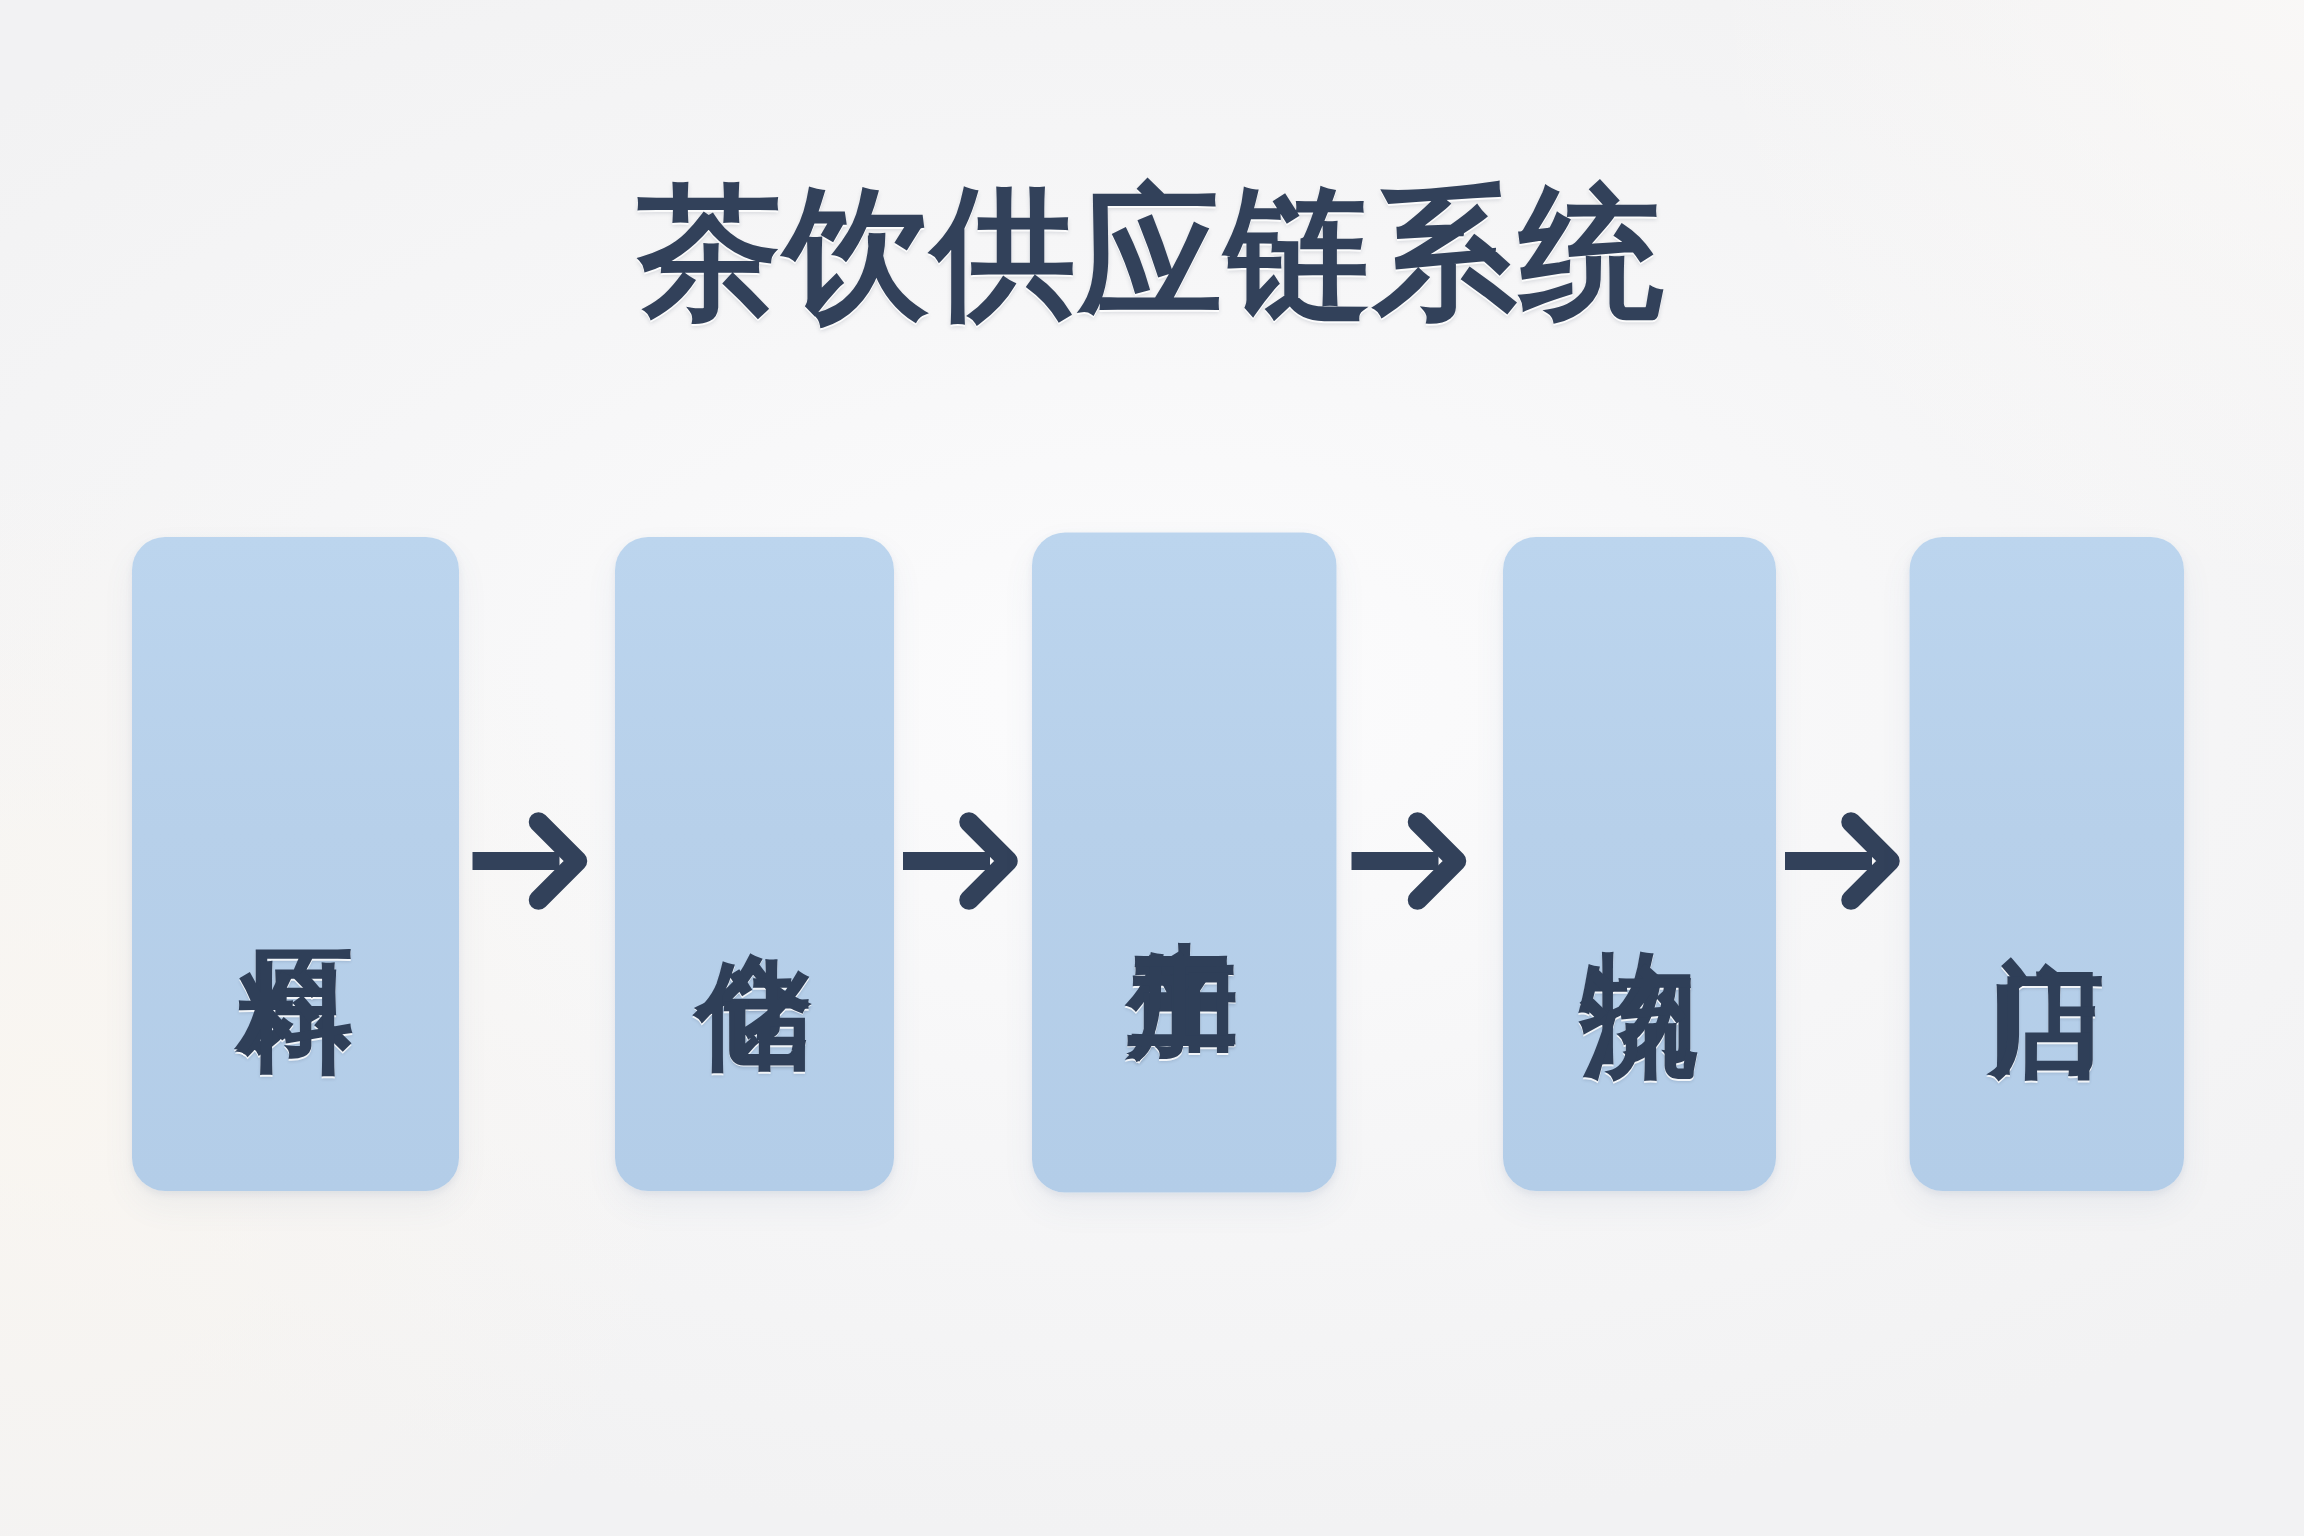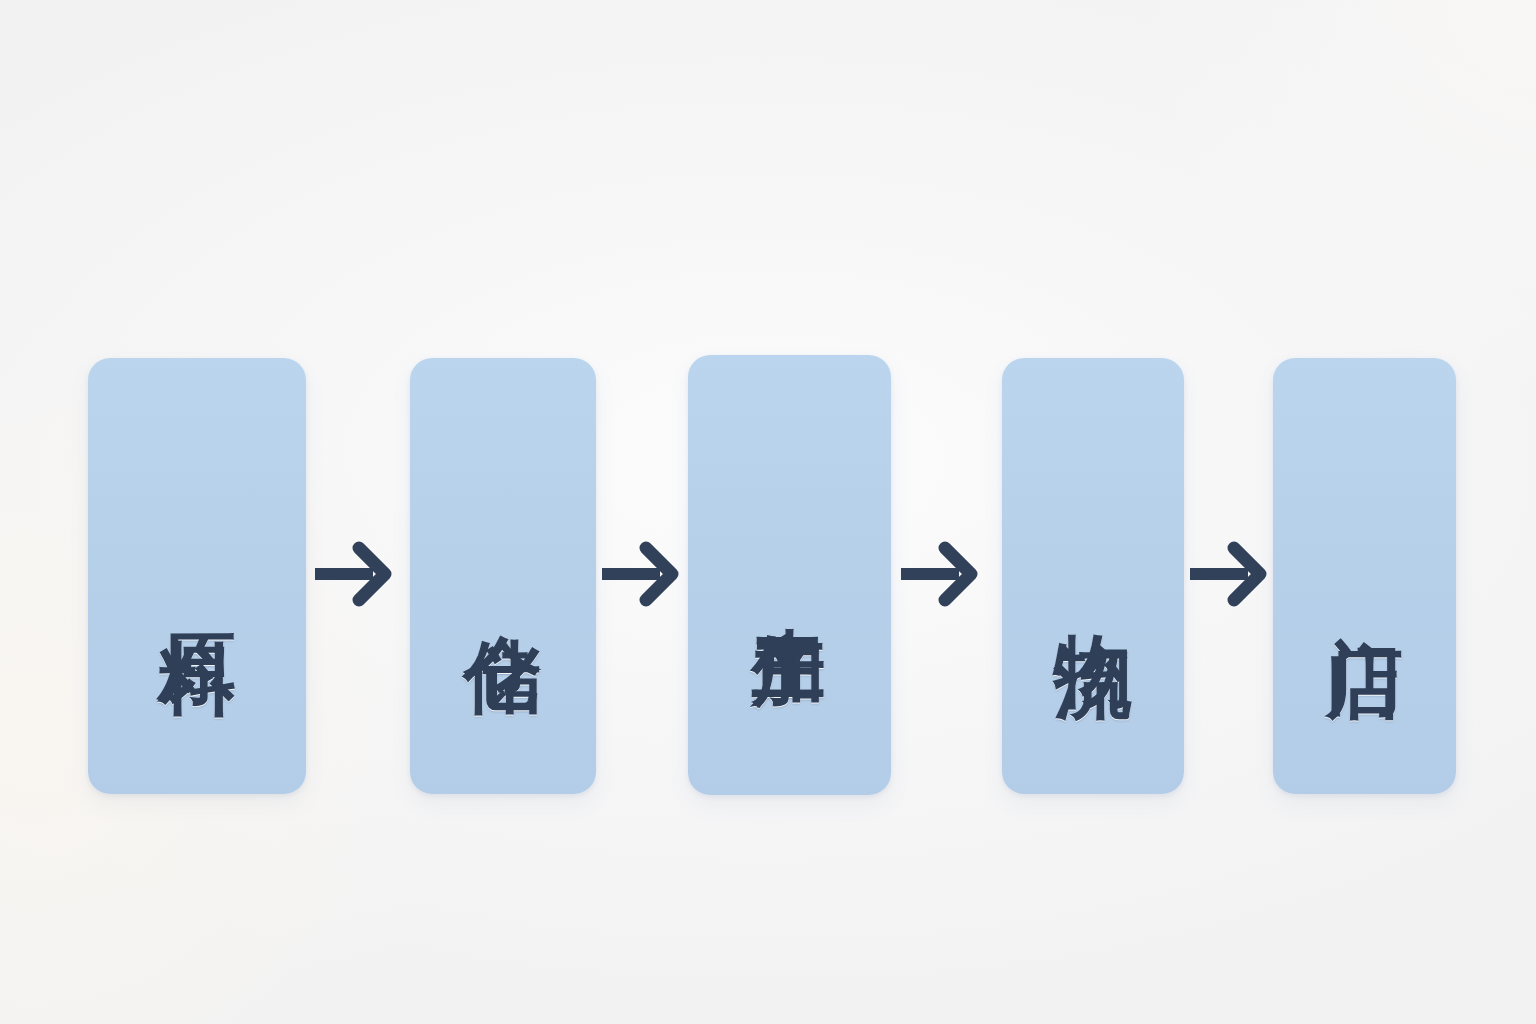--- a/index.html
+++ b/index.html
@@ -114,20 +114,21 @@
     stroke-linejoin: round;
   }
   .arrow .shaft { stroke-width: 12; stroke-linecap: butt; }
   .arrow .head  { stroke-width: 13; }
 </style>
 </head>
 <body>
 
 <div id="canvas">
 
+  <div id="title">茶饮供应链系统</div>
 
   <div id="flow">
 
     <div class="node" id="node-0">
       <span class="node-label">原料</span>
     </div>
 
     <div class="arrow" id="arrow-0">
       <svg viewBox="0 0 92 92" aria-hidden="true">
         <line class="shaft" x1="4" y1="46" x2="62" y2="46"></line>

